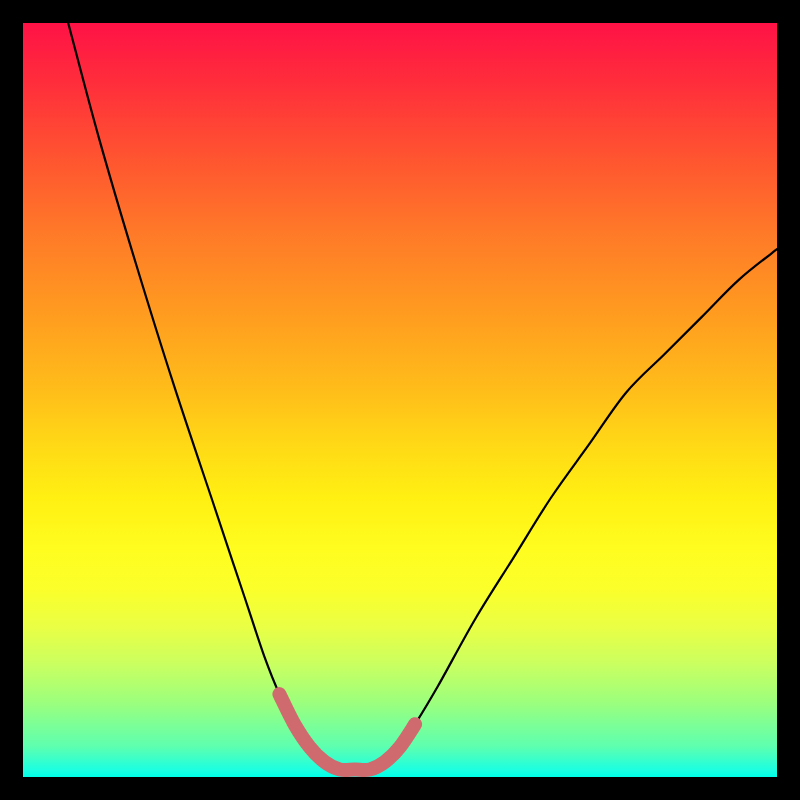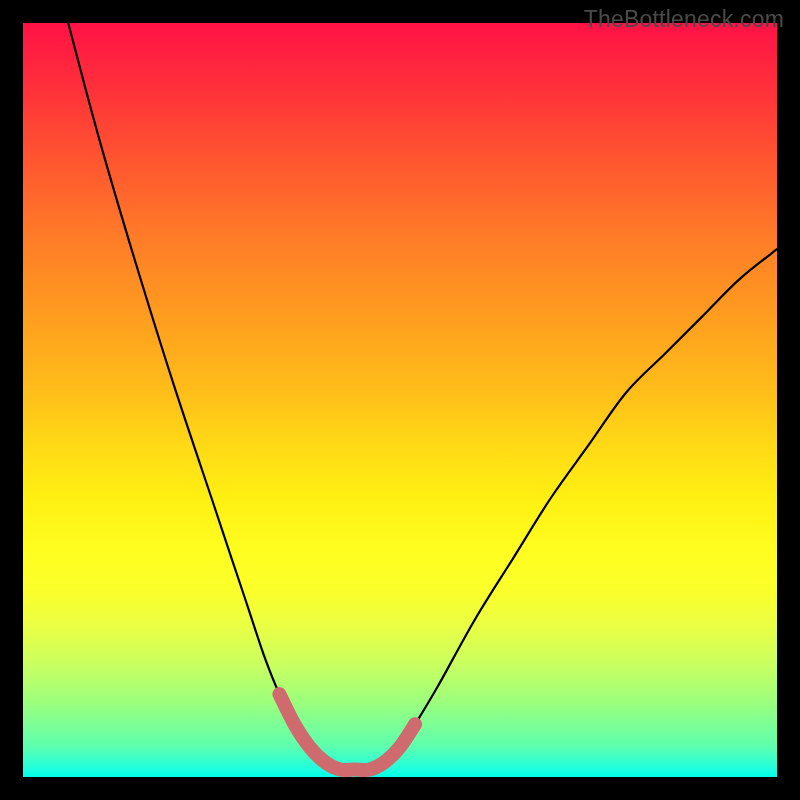--- a/index.html
+++ b/index.html
@@ -73,21 +73,20 @@
     stroke: #cf6b6f;
     stroke-width: 14;
     stroke-linecap: round;
     stroke-linejoin: round;
   }
 </style>
 </head>
 <body>
 
 <div class="frame">
-  <div class="watermark">TheBottleneck.com</div>
 
   <div class="plot-area">
     <svg class="curves" viewBox="0 0 754 754" preserveAspectRatio="none">
 
       <path id="path-left" class="curve-main" d="M 45.2 0.0 C 50.3 18.9, 64.1 72.9, 75.4 113.1 C 86.7 153.3, 100.5 199.8, 113.1 241.3 C 125.7 282.7, 138.2 323.0, 150.8 361.9 C 163.4 400.9, 178.4 444.9, 188.5 475.0 C 198.6 505.2, 204.8 524.0, 211.1 542.9 C 217.4 561.7, 221.2 573.0, 226.2 588.1 C 231.2 603.2, 236.3 619.5, 241.3 633.4 C 246.3 647.2, 251.3 659.8, 256.4 671.1 C 261.4 682.4, 266.4 692.4, 271.4 701.2 C 276.5 710.0, 281.5 717.6, 286.5 723.8 C 291.5 730.1, 299.1 736.4, 301.6 738.9"></path>
       <path id="path-floor" class="curve-main" d="M 301.6 738.9 C 304.1 740.2, 311.7 745.2, 316.7 746.5 C 321.7 747.7, 326.7 746.5, 331.8 746.5 C 336.8 746.5, 341.8 747.7, 346.8 746.5 C 351.9 745.2, 359.4 740.2, 361.9 738.9"></path>
       <path id="path-right" class="curve-main" d="M 361.9 738.9 C 364.4 736.4, 372.0 730.1, 377.0 723.8 C 382.0 717.6, 385.8 711.3, 392.1 701.2 C 398.4 691.2, 404.6 681.1, 414.7 663.5 C 424.8 645.9, 439.8 617.0, 452.4 595.7 C 465.0 574.3, 477.5 555.4, 490.1 535.3 C 502.7 515.2, 515.2 493.9, 527.8 475.0 C 540.4 456.2, 552.9 439.8, 565.5 422.2 C 578.1 404.6, 590.6 384.5, 603.2 369.5 C 615.8 354.4, 628.3 344.3, 640.9 331.8 C 653.5 319.2, 666.0 306.6, 678.6 294.1 C 691.2 281.5, 703.7 267.7, 716.3 256.4 C 728.9 245.0, 747.7 231.2, 754.0 226.2"></path>
       <path id="path-thick" class="thick-pink" d="M 256.4 671.1 C 258.9 676.1, 266.4 692.4, 271.4 701.2 C 276.5 710.0, 281.5 717.6, 286.5 723.8 C 291.5 730.1, 296.6 735.1, 301.6 738.9 C 306.6 742.7, 311.7 745.2, 316.7 746.5 C 321.7 747.7, 326.7 746.5, 331.8 746.5 C 336.8 746.5, 341.8 747.7, 346.8 746.5 C 351.9 745.2, 356.9 742.7, 361.9 738.9 C 366.9 735.1, 372.0 730.1, 377.0 723.8 C 382.0 717.6, 389.6 705.0, 392.1 701.2"></path>
     </svg>
   </div>

